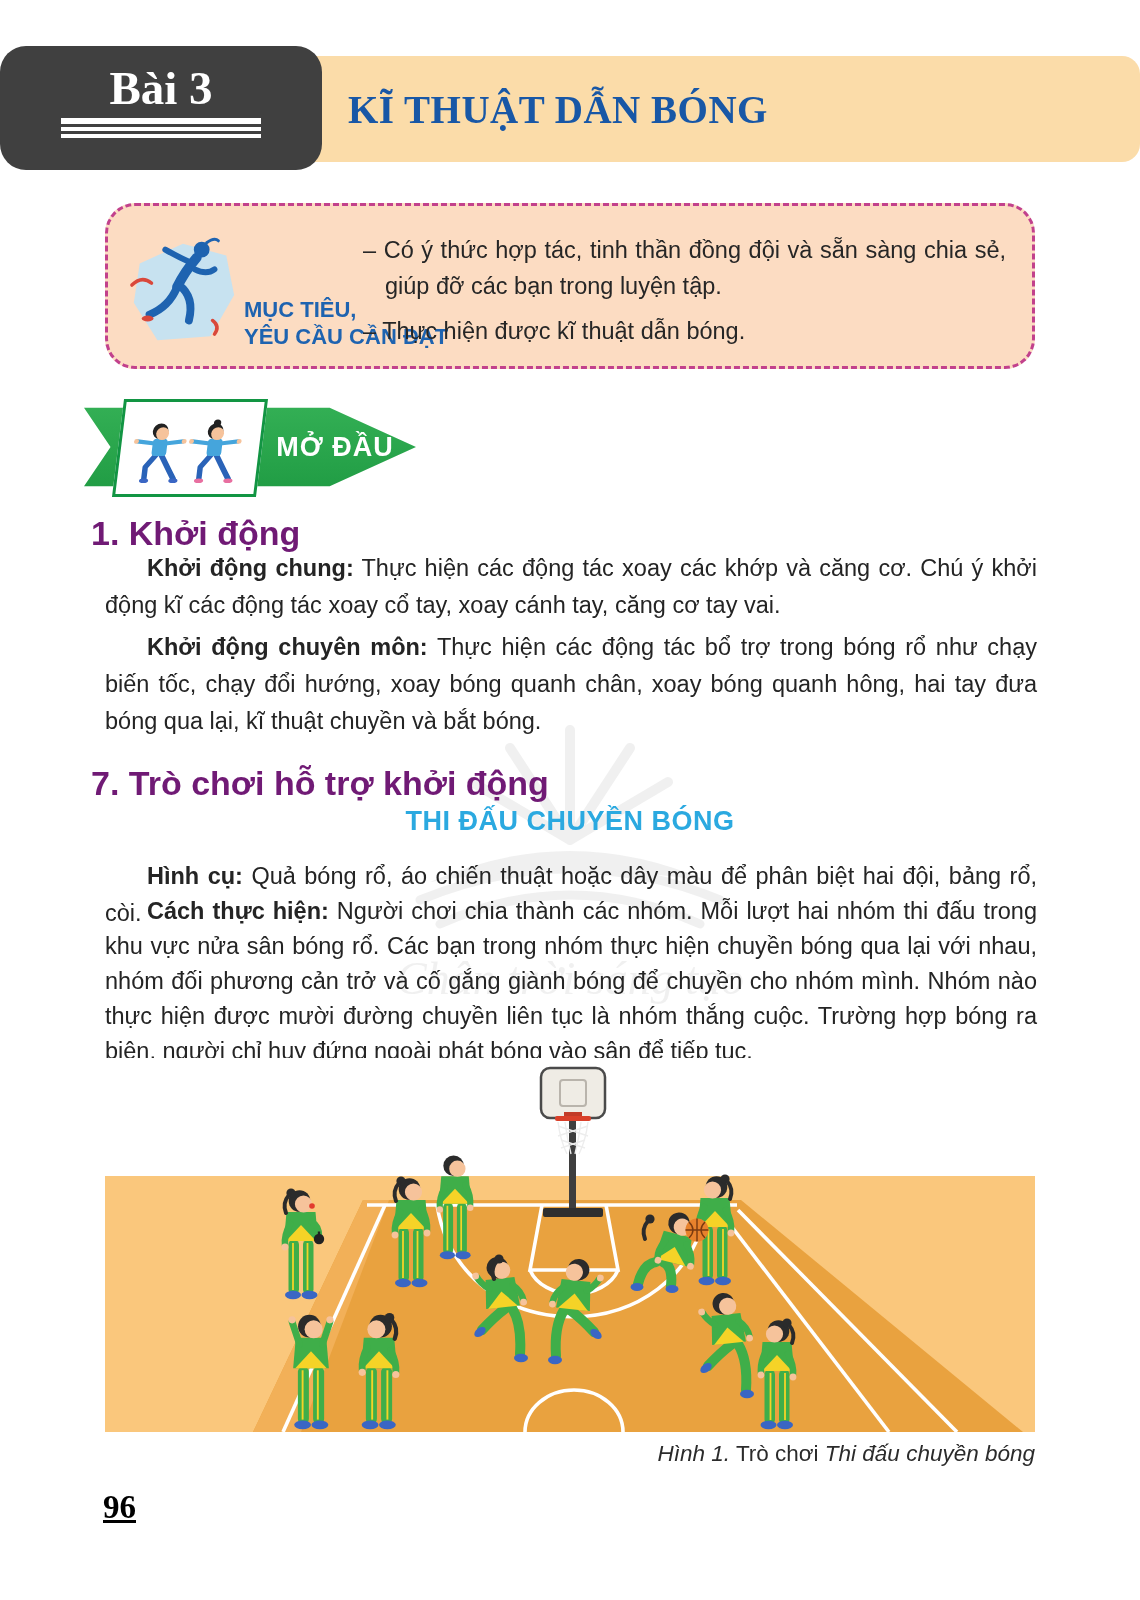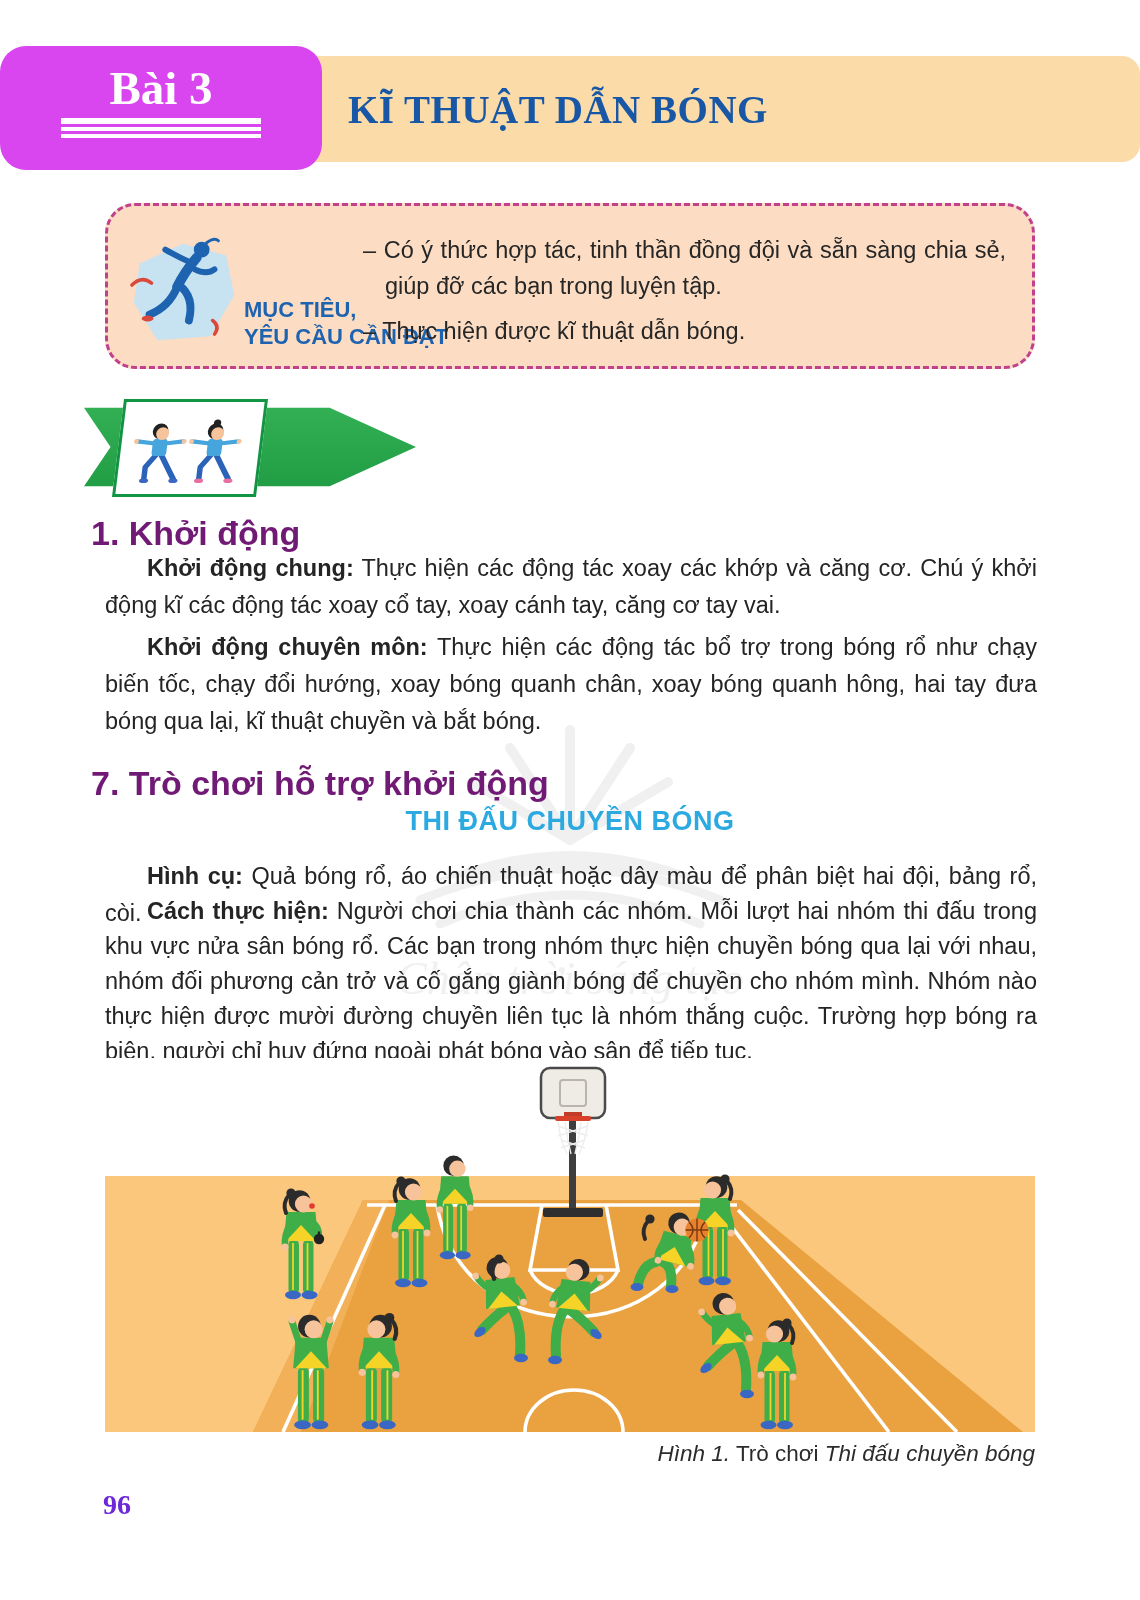--- a/index.html
+++ b/index.html
@@ -2,21 +2,21 @@
 <html><head>
 <meta charset="utf-8">
 <style>
   html,body{margin:0;padding:0;background:#fff;}
   #page{position:relative;width:1140px;height:1600px;background:#fff;overflow:hidden;
         font-family:"Liberation Sans",sans-serif;color:#242424;}
   
   .title-band{position:absolute;left:300px;right:0;top:56px;height:106px;
               background:#FBDCA9;border-radius:0 18px 18px 0;}
   .lesson-box{position:absolute;left:0;top:46px;width:322px;height:124px;
-              background:#d946ef;border-radius:26px;text-align:center;}
+              background:#404040;border-radius:26px;text-align:center;}
   .lesson-label{margin-top:16px;font-family:"Liberation Serif",serif;font-weight:bold;
                 font-size:47px;color:#fff;line-height:52px;}
   .lesson-lines{width:200px;margin:4px auto 0;}
   .lesson-lines div{background:#fff;margin:3px 0;}
   .ll1{height:6px}.ll2{height:4px}.ll3{height:4px}
   .page-title{position:absolute;left:348px;top:56px;height:86px;line-height:108px;
               font-family:"Liberation Serif",serif;font-weight:bold;font-size:39px;
               color:#1857A6;letter-spacing:.5px;}
   
   .obj-box{position:absolute;left:105px;top:203px;width:930px;height:166px;box-sizing:border-box;
@@ -42,21 +42,21 @@
         text-align:justify;color:#242424;text-indent:42px;}
   .para b{font-weight:bold;}
   .game-title{position:absolute;left:105px;width:930px;top:806px;text-align:center;
               font-size:27px;font-weight:bold;color:#2BA9E0;letter-spacing:.5px;}
   
   .figure{position:absolute;left:105px;top:1058px;width:930px;height:374px;}
   .caption{position:absolute;left:105px;width:930px;top:1441px;text-align:right;
            font-size:22.5px;color:#2b2b2b;}
   .cap-it{font-style:italic;}
   .page-num{position:absolute;left:103px;top:1489px;font-family:"Liberation Serif",serif;
-            font-weight:bold;font-size:28px;color:#6d28d9;}
+            font-weight:bold;font-size:33px;color:#000000;text-decoration:underline;}
   .watermark{position:absolute;left:350px;top:690px;width:440px;height:330px;opacity:.13;}
   
   .grn{fill:#3FAE49}.yel{fill:#F5D327}.skin{fill:#F6C39B}.hair{fill:#2B2B2B}.shoe{fill:#3A66C4}
   .arm{stroke:#3FAE49;stroke-width:6.5;fill:none;stroke-linecap:round}
   .legst{stroke:#3FAE49;stroke-width:10;fill:none;stroke-linecap:round}
   .cline{stroke:#fff;stroke-width:3.6;fill:none}
 </style>
 </head>
 <body>
 
@@ -139,20 +139,21 @@
           <path d="M 3 -30 L 14 -12 L 19 -4" stroke="#2A63B8" stroke-width="6" fill="none" stroke-linecap="round" stroke-linejoin="round"></path>
           <ellipse cx="-13" cy="-2" rx="5" ry="2.5" fill="#E86FA0"></ellipse>
             <ellipse cx="19" cy="-2" rx="5" ry="2.5" fill="#E86FA0"></ellipse>
           <rect x="-8" y="-48" width="16" height="19" rx="4" fill="#45A5DC"></rect>
           <circle cx="-1" cy="-56" r="8.5" fill="#222"></circle>
             <circle cx="1.5" cy="-53.5" r="7" fill="#F6C39B"></circle>
           <circle cx="0" cy="-65" r="4" fill="#222"></circle>
         </g>
       </svg>
     </div>
+    <div class="modau-label">MỞ ĐẦU</div>
   </div>
 
   <div class="h-pink" style="top:514px">1. Khởi động</div>
   <div class="para" style="top:629px"><b>Khởi động chuyên môn:</b><span> Thực hiện các động tác bổ trợ trong bóng rổ như chạy biến tốc, chạy đổi hướng, xoay bóng quanh chân, xoay bóng quanh hông, hai tay đưa bóng qua lại, kĩ thuật chuyền và bắt bóng.</span></div>
   <div class="para" style="top:550px"><b>Khởi động chung:</b><span> Thực hiện các động tác xoay các khớp và căng cơ. Chú ý khởi động kĩ các động tác xoay cổ tay, xoay cánh tay, căng cơ tay vai.</span></div>
 
   <div class="h-pink" style="top:764px">7. Trò chơi hỗ trợ khởi động</div>
   <div class="game-title">THI ĐẤU CHUYỀN BÓNG</div>
   <div class="para" style="top:858px"><b>Hình cụ:</b><span> Quả bóng rổ, áo chiến thuật hoặc dây màu để phân biệt hai đội, bảng rổ, còi.</span></div>
   <div class="para" style="top:894px;line-height:35px"><b>Cách thực hiện:</b><span> Người chơi chia thành các nhóm. Mỗi lượt hai nhóm thi đấu trong khu vực nửa sân bóng rổ. Các bạn trong nhóm thực hiện chuyền bóng qua lại với nhau, nhóm đối phương cản trở và cố gắng giành bóng để chuyền cho nhóm mình. Nhóm nào thực hiện được mười đường chuyền liên tục là nhóm thắng cuộc. Trường hợp bóng ra biên, người chỉ huy đứng ngoài phát bóng vào sân để tiếp tục.</span></div>

